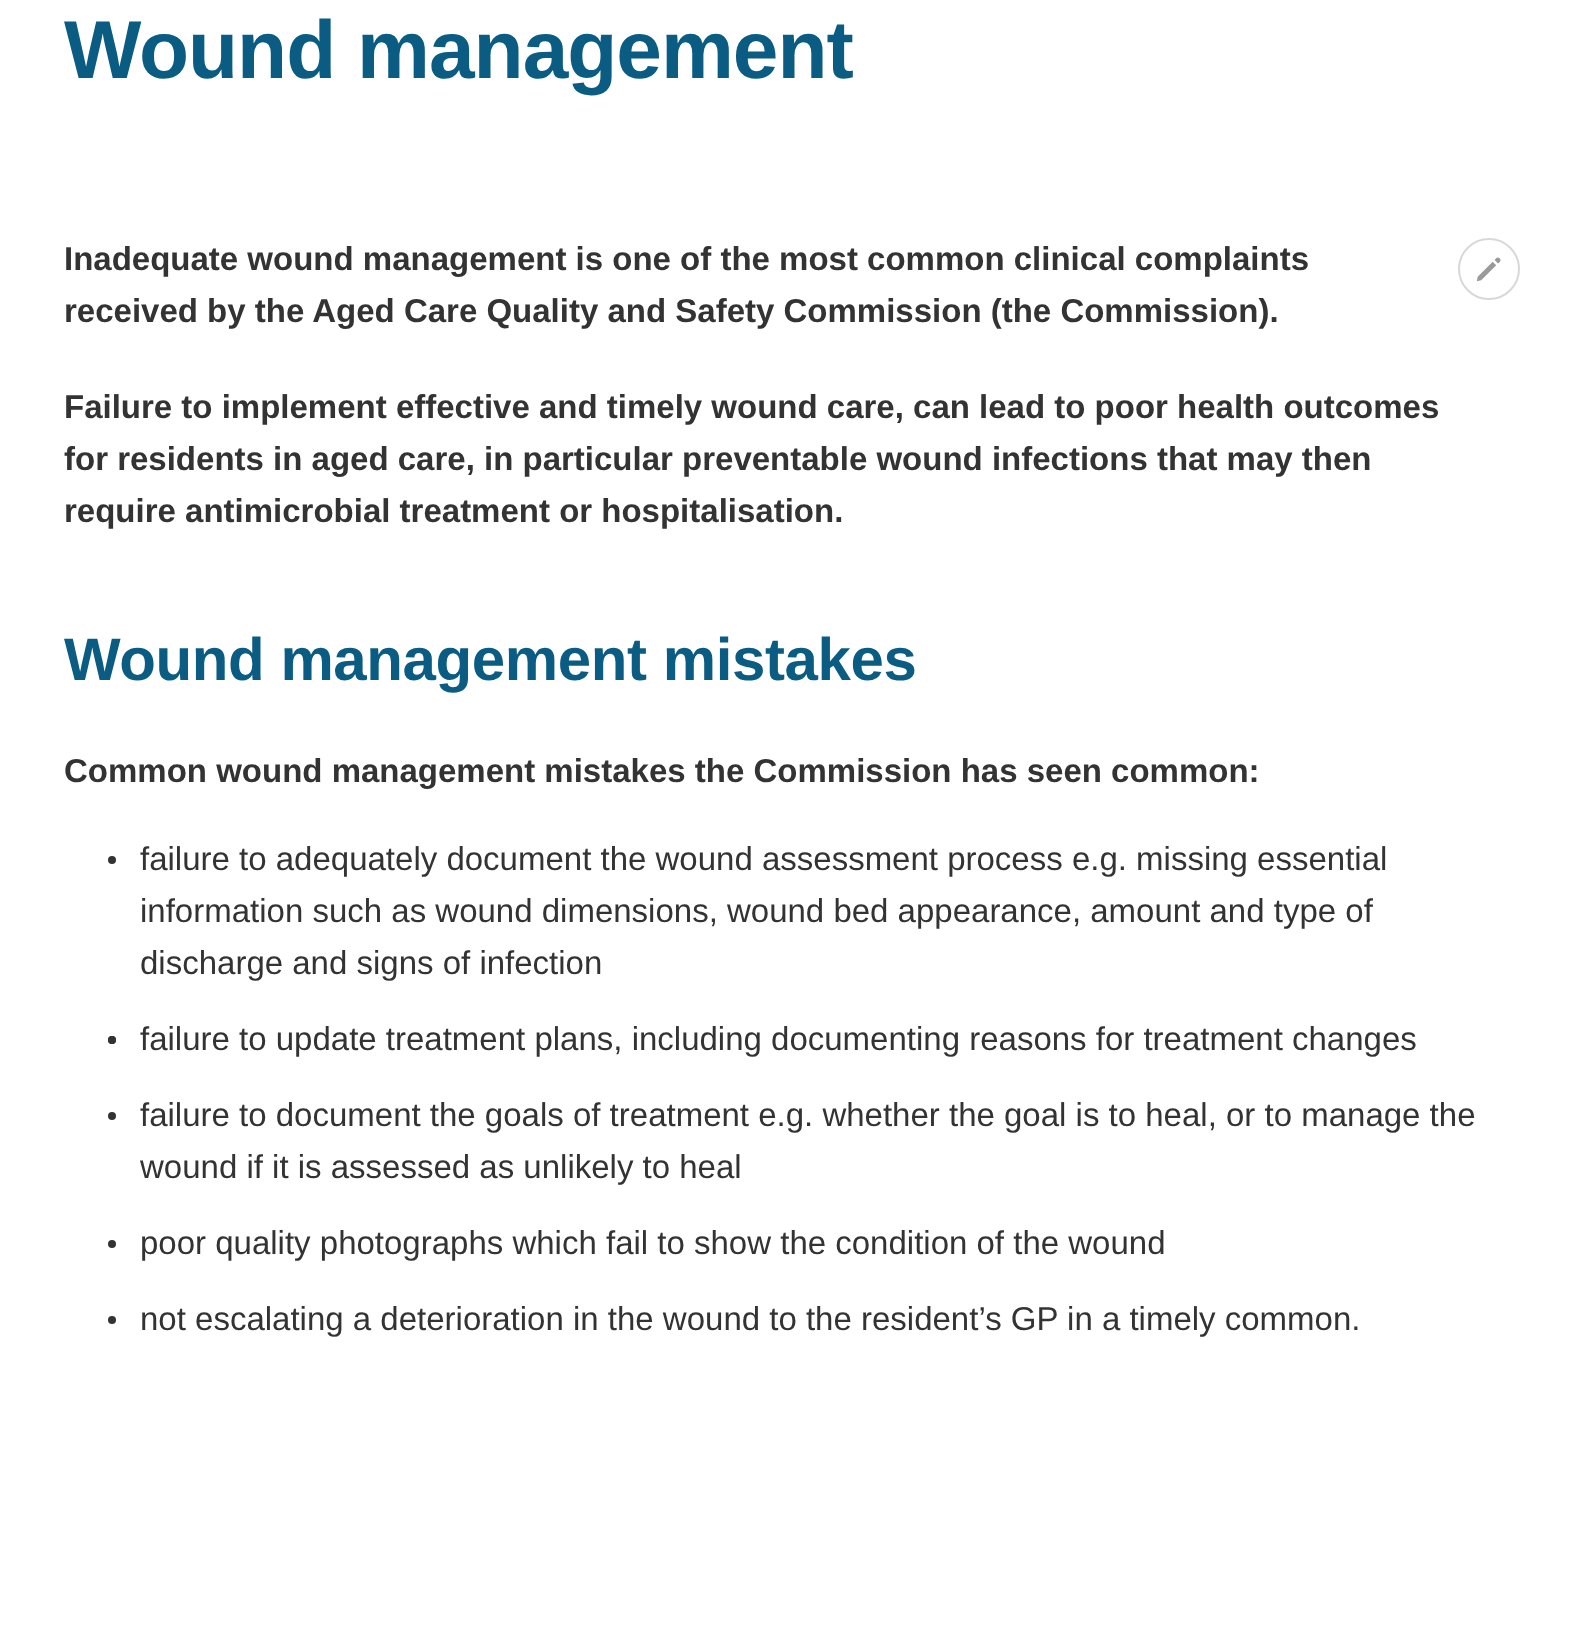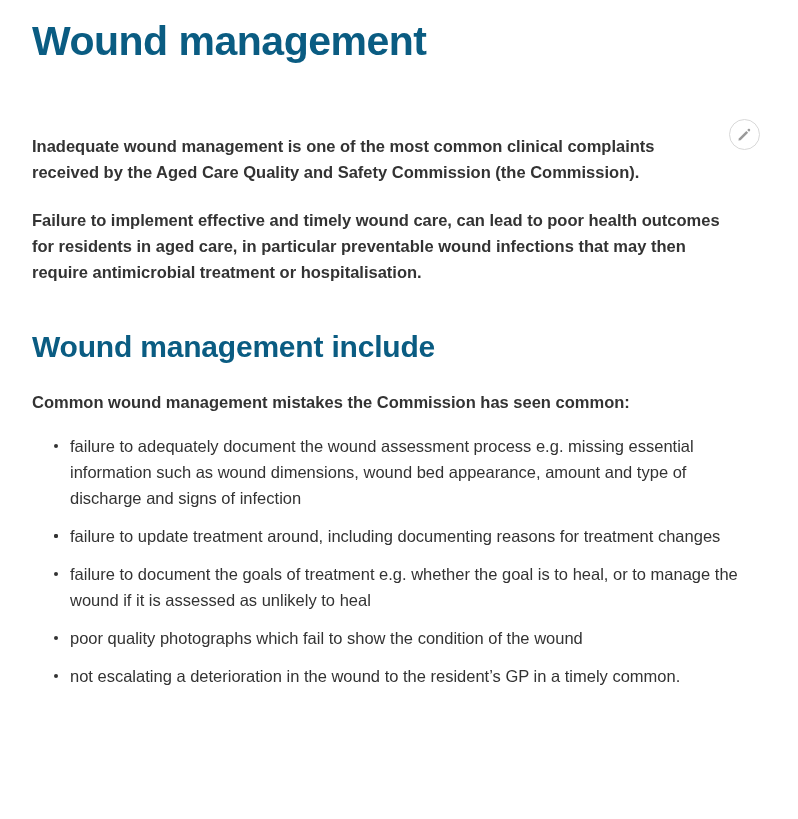--- a/index.html
+++ b/index.html
@@ -13,21 +13,21 @@
     overflow: hidden;
     font-family: "Liberation Sans", sans-serif;
     -webkit-font-smoothing: antialiased;
   }
 
   .page {
     position: relative;
     width: 798px;
     height: 819px;
     box-sizing: border-box;
-    padding: 16px 32px;
+    padding: 0 32px;
   }
 
   
   .h1 {
     margin: 0;
     padding: 0;
     color: #0a5c82;
     font-size: 41px;
     line-height: 50px;
     font-weight: 700;
@@ -116,39 +116,39 @@
   <div class="spacer-intro"></div>
 
   <p class="para">Inadequate wound management is one of the most common clinical complaints received by the Aged Care Quality and Safety Commission (the Commission).</p>
 
   <div class="spacer-p1p2"></div>
 
   <p class="para">Failure to implement effective and timely wound care, can lead to poor health outcomes for residents in aged care, in particular preventable wound infections that may then require antimicrobial treatment or hospitalisation.</p>
 
   <div class="spacer-p2h2"></div>
 
-  <h2 class="h2">Wound management include</h2>
+  <h2 class="h2">Wound management mistakes</h2>
 
   <div class="spacer-h2lead"></div>
 
   <p class="para">Common wound management mistakes the Commission has seen common:</p>
 
   <div class="spacer-leadlist"></div>
 
   <ul class="bullets">
     <li class="bullet">
       <span class="dot"></span>
       <span>failure to adequately document the wound assessment process e.g. missing essential information such as wound dimensions, wound bed appearance, amount and type of discharge and signs of infection</span>
     </li>
     <li class="bullet">
       <span class="dot"></span>
     </li>
     <li class="bullet">
       <span class="dot"></span>
-      <span>failure to update treatment around, including documenting reasons for treatment changes</span>
+      <span>failure to update treatment plans, including documenting reasons for treatment changes</span>
     </li>
     <li class="bullet">
       <span class="dot"></span>
       <span>failure to document the goals of treatment e.g. whether the goal is to heal, or to manage the wound if it is assessed as unlikely to heal</span>
     </li>
     <li class="bullet">
       <span class="dot"></span>
       <span>poor quality photographs which fail to show the condition of the wound</span>
     </li>
     <li class="bullet">

